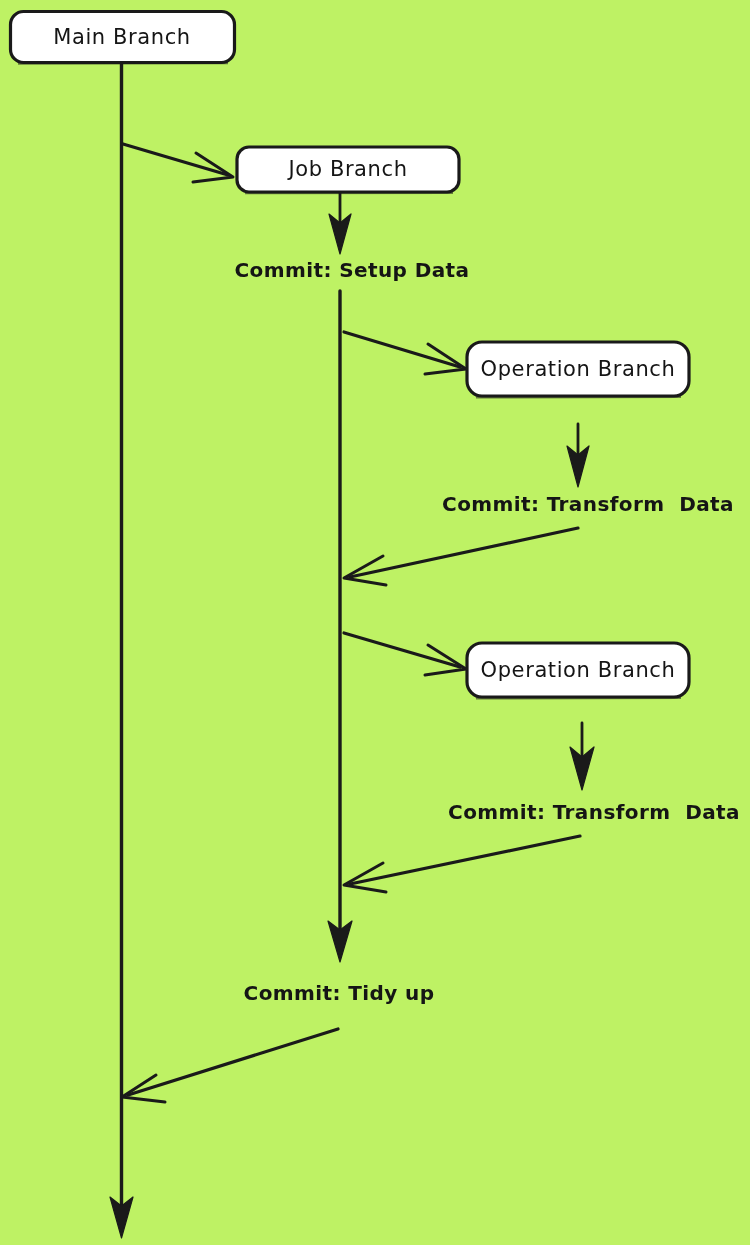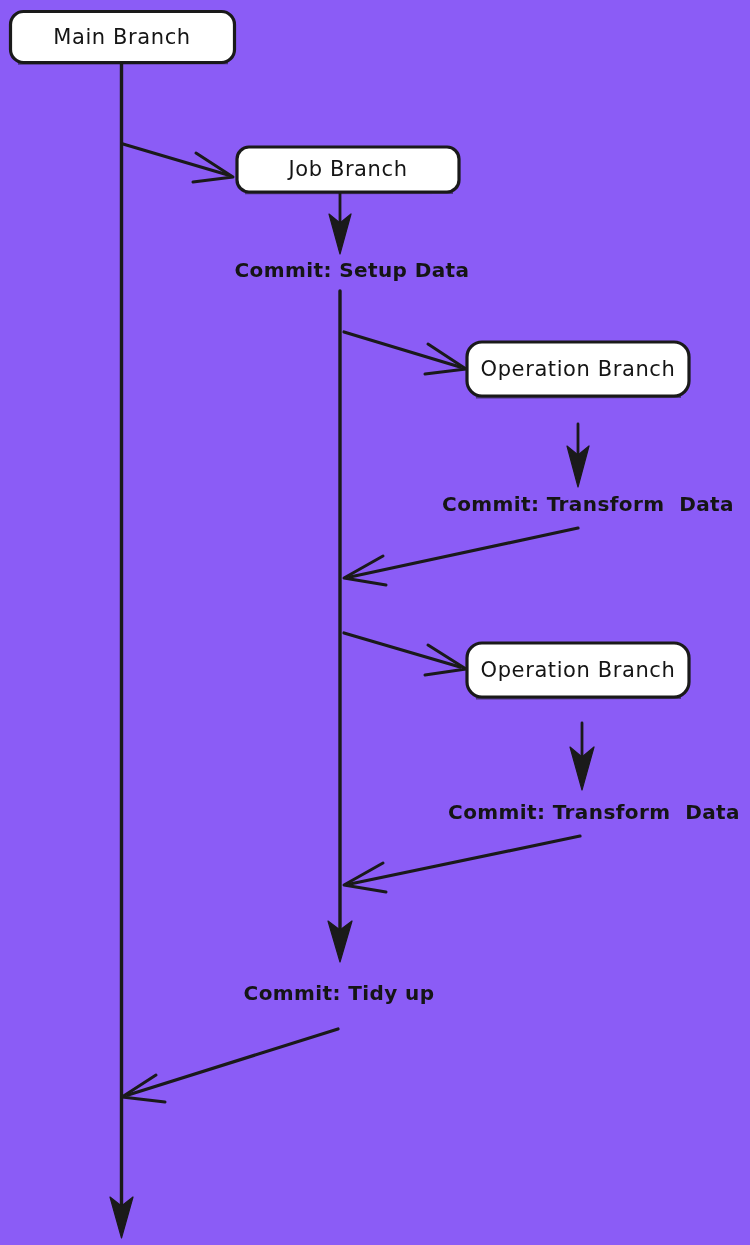--- a/index.html
+++ b/index.html
@@ -7,21 +7,21 @@
     padding: 0;
     background: #ffffff;
   }
   body {
     font-family: "DejaVu Sans", sans-serif;
   }
   #diagram-root {
     position: relative;
     width: 750px;
     height: 1245px;
-    background: #8b5cf6;
+    background: #bef264;
     overflow: hidden;
   }
   svg.canvas {
     position: absolute;
     top: 0;
     left: 0;
     width: 750px;
     height: 1245px;
   }
   .node-box {

